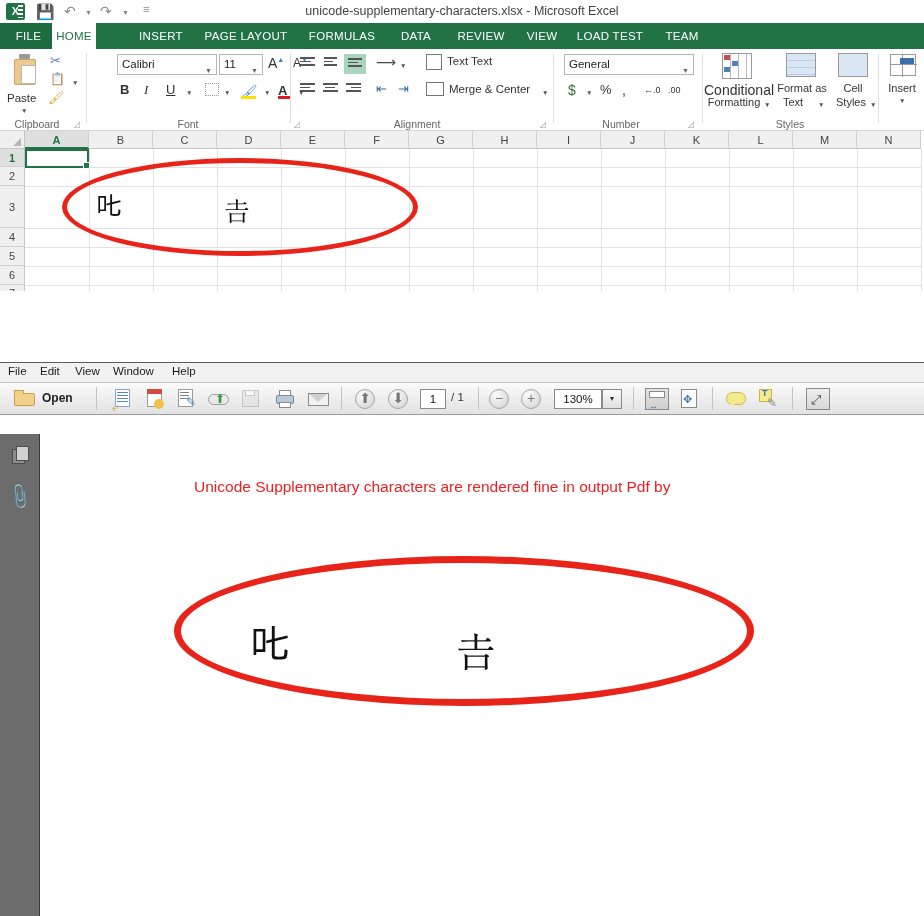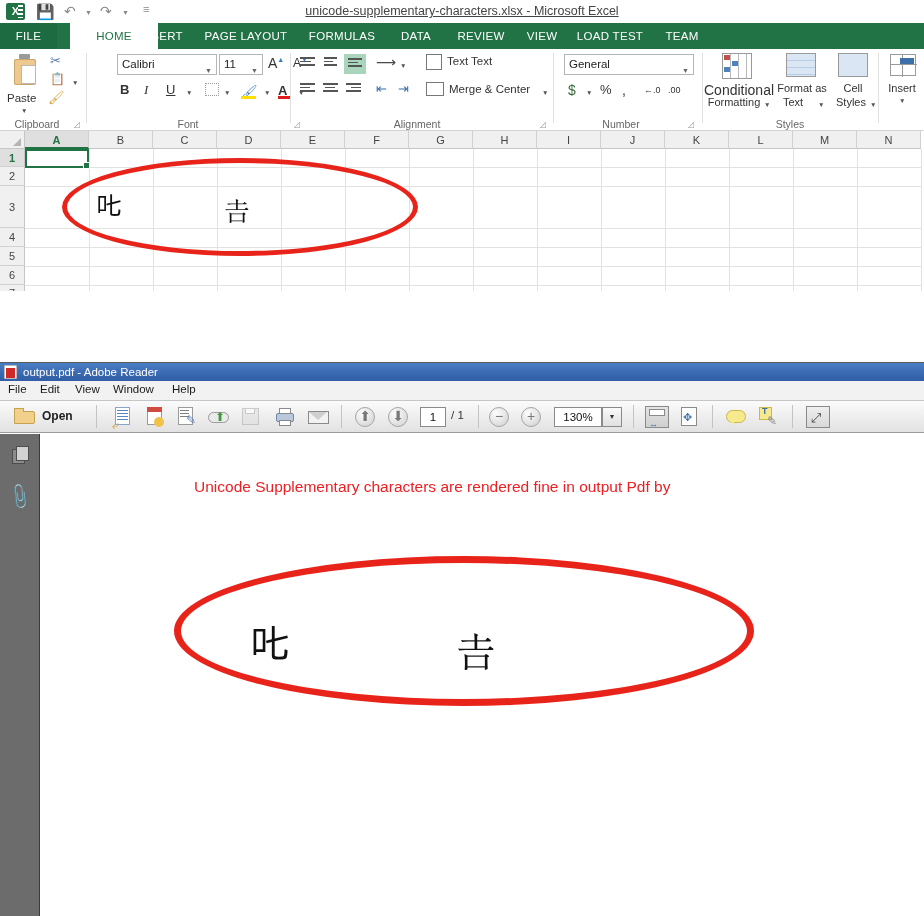--- a/index.html
+++ b/index.html
@@ -21,21 +21,21 @@
   .xl-logo .bars { position:absolute; right:2px; top:2px; width:5px; height:13px;
                    background: repeating-linear-gradient(to bottom,#fff 0 2px, #217346 2px 4px); }
   .qat-ico { position:absolute; top:3px; font-size:14px; color:#888; }
   .qat-save { left:36px; color:#9a8bb5; font-size:15px; }
   .qat-undo { left:64px; }
   .qat-redo { left:100px; }
   .qat-more { left:143px; font-size:11px; }
   .qat-caret { position:absolute; top:9px; font-size:7px; color:#888; }
 
   .xl-title { position:absolute; left:0; top:4px; width:924px; text-align:center;
-              font-size:12.5px; color:#444;text-decoration:underline; }
+              font-size:12.5px; color:#444; }
 
   .xl-tabs { position:relative; height:26px; background:#217346; }
   .xl-tab { position:absolute; top:0; height:26px; line-height:26px; font-size:11.5px;
             color:#fff; letter-spacing:.3px; text-align:center; cursor:default; }
   .xl-tab.file { left:0; width:57px; background:#1d6b41; }
   .xl-tab.active { background:#fff; color:#217346; }
 
   .xl-ribbon { position:relative; height:82px; background:#fff; border-bottom:1px solid #d4d4d4; }
   .rb-group { position:absolute; top:0; height:82px; }
   .rb-sep { position:absolute; top:4px; width:1px; height:70px; background:#e0e0e0; }
@@ -141,21 +141,21 @@
       <div class="qat-ico qat-undo">↶</div>
       <div class="qat-caret" style="left:85px;">▼</div>
       <div class="qat-ico qat-redo">↷</div>
       <div class="qat-caret" style="left:122px;">▼</div>
       <div class="qat-ico qat-more">≡</div>
       <div class="xl-title">unicode-supplementary-characters.xlsx - Microsoft Excel</div>
     </div>
 
     <div class="xl-tabs">
       <div class="xl-tab file">FILE</div>
-      <div class="xl-tab active" style="left:70px;width:88px;">HOME</div>
+      <div class="xl-tab active" style="left:52px;width:44px;">HOME</div>
       <div class="xl-tab" style="left:130px;width:62px;">INSERT</div>
       <div class="xl-tab" style="left:196px;width:100px;">PAGE LAYOUT</div>
       <div class="xl-tab" style="left:300px;width:84px;">FORMULAS</div>
       <div class="xl-tab" style="left:390px;width:52px;text-align:center;">DATA</div>
       <div class="xl-tab" style="left:448px;width:66px;">REVIEW</div>
       <div class="xl-tab" style="left:518px;width:48px;">VIEW</div>
       <div class="xl-tab" style="left:570px;width:80px;">LOAD TEST</div>
       <div class="xl-tab" style="left:656px;width:52px;">TEAM</div>
     </div>
 
@@ -381,24 +381,20 @@
       <div class="cjk" style="left:96px;top:60px;">𠮟</div>
       <div class="cjk" style="left:224px;top:60px;">𠮷</div>
       <div class="cjk" style="left:352px;top:60px;">𠭕</div>
 
       <div class="ellipse" style="left:62px;top:27px;width:356px;height:98px;"></div>
     </div>
   </div>
 
   <div class="reader">
 
-    <div class="ar-title">
-      <div class="tico"></div>
-      <span class="t">output.pdf - Adobe Reader</span>
-    </div>
 
     <div class="ar-menu">
       <span style="left:8px;">File</span>
       <span style="left:40px;">Edit</span>
       <span style="left:75px;">View</span>
       <span style="left:113px;">Window</span>
       <span style="left:172px;">Help</span>
     </div>
 
     <div class="ar-tool">

